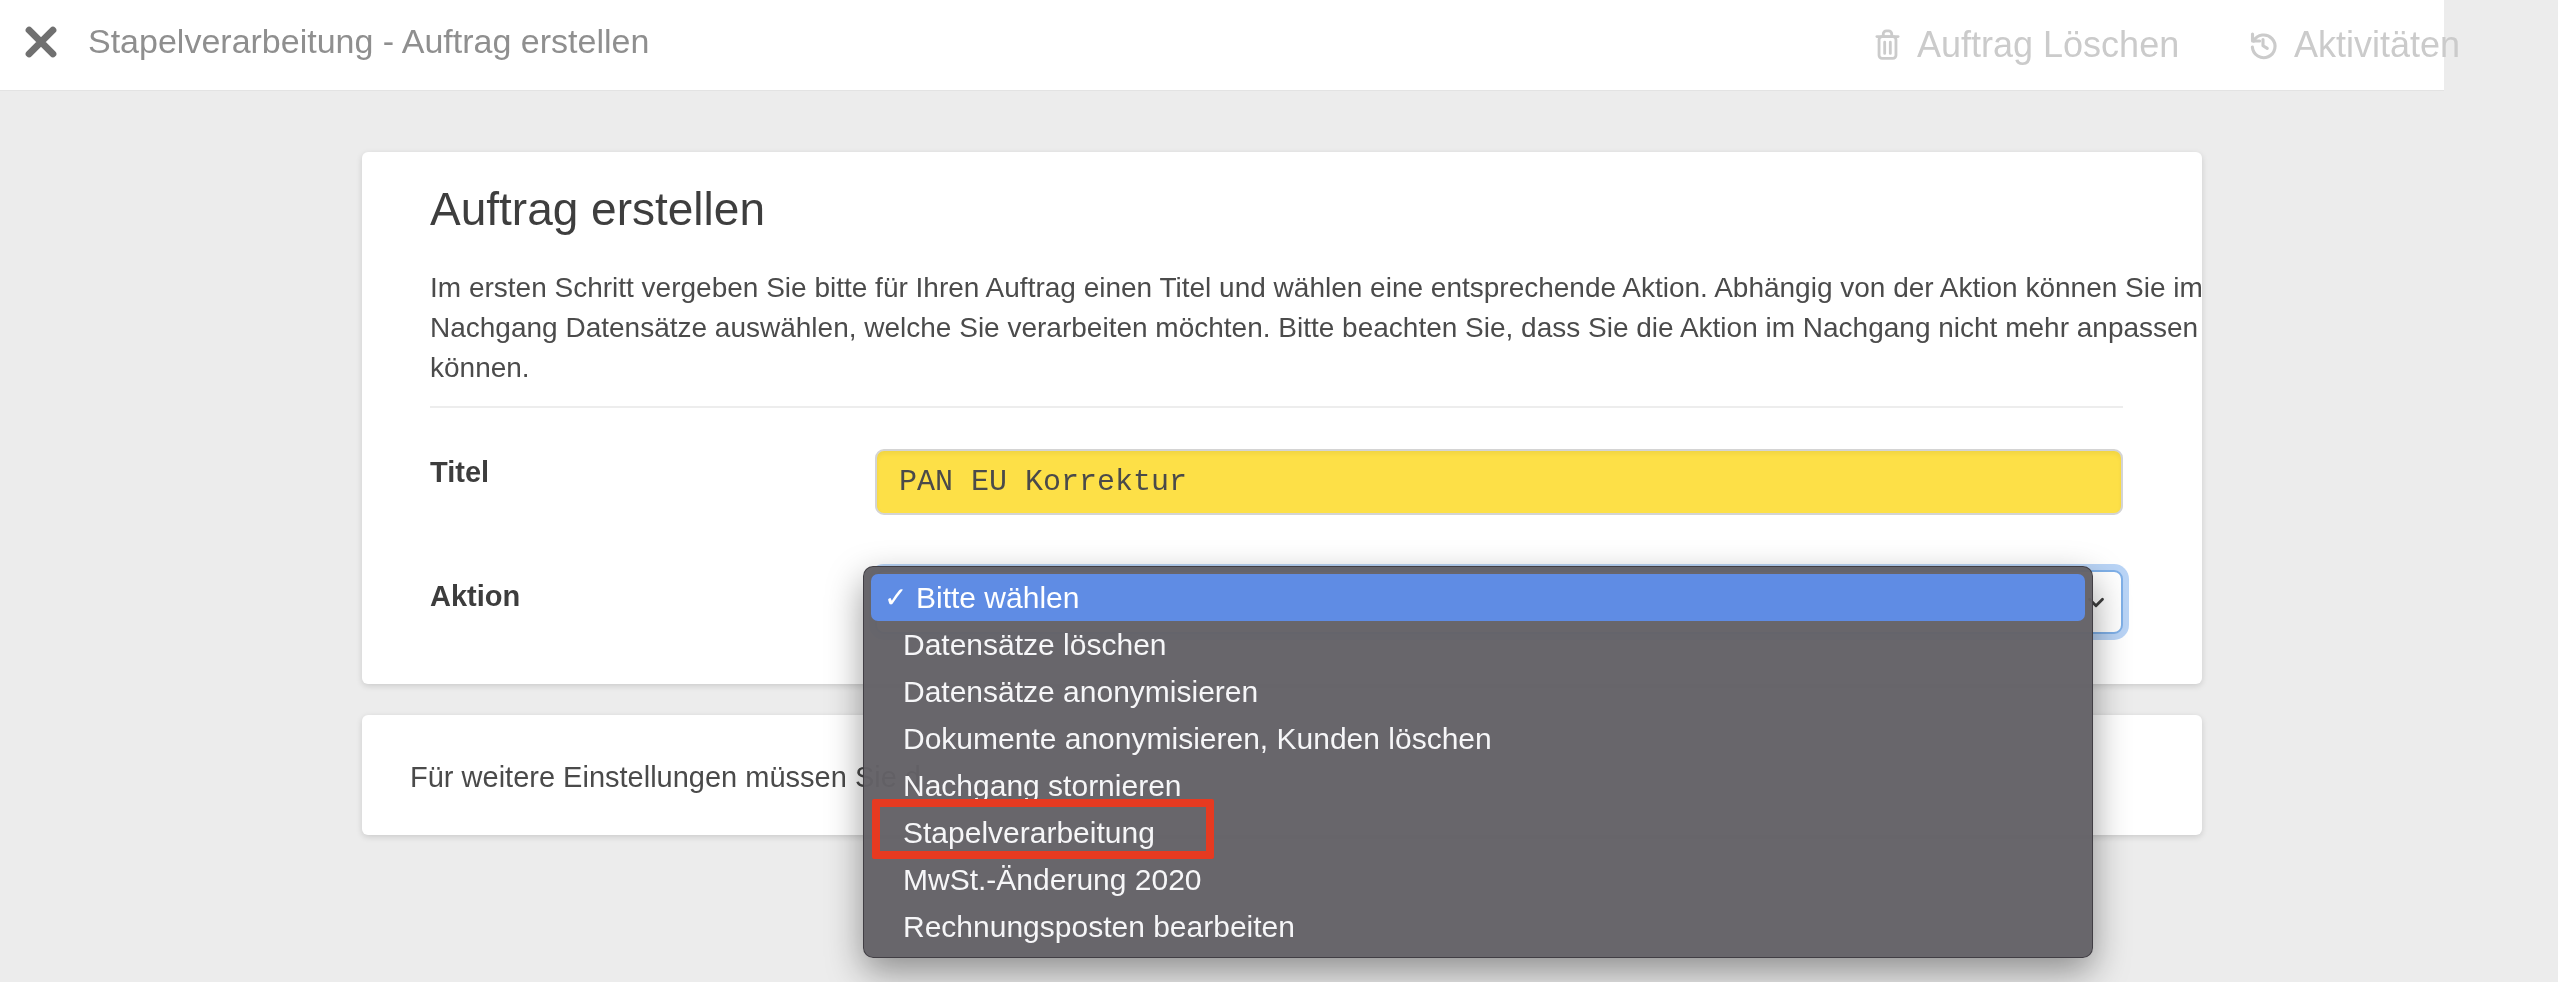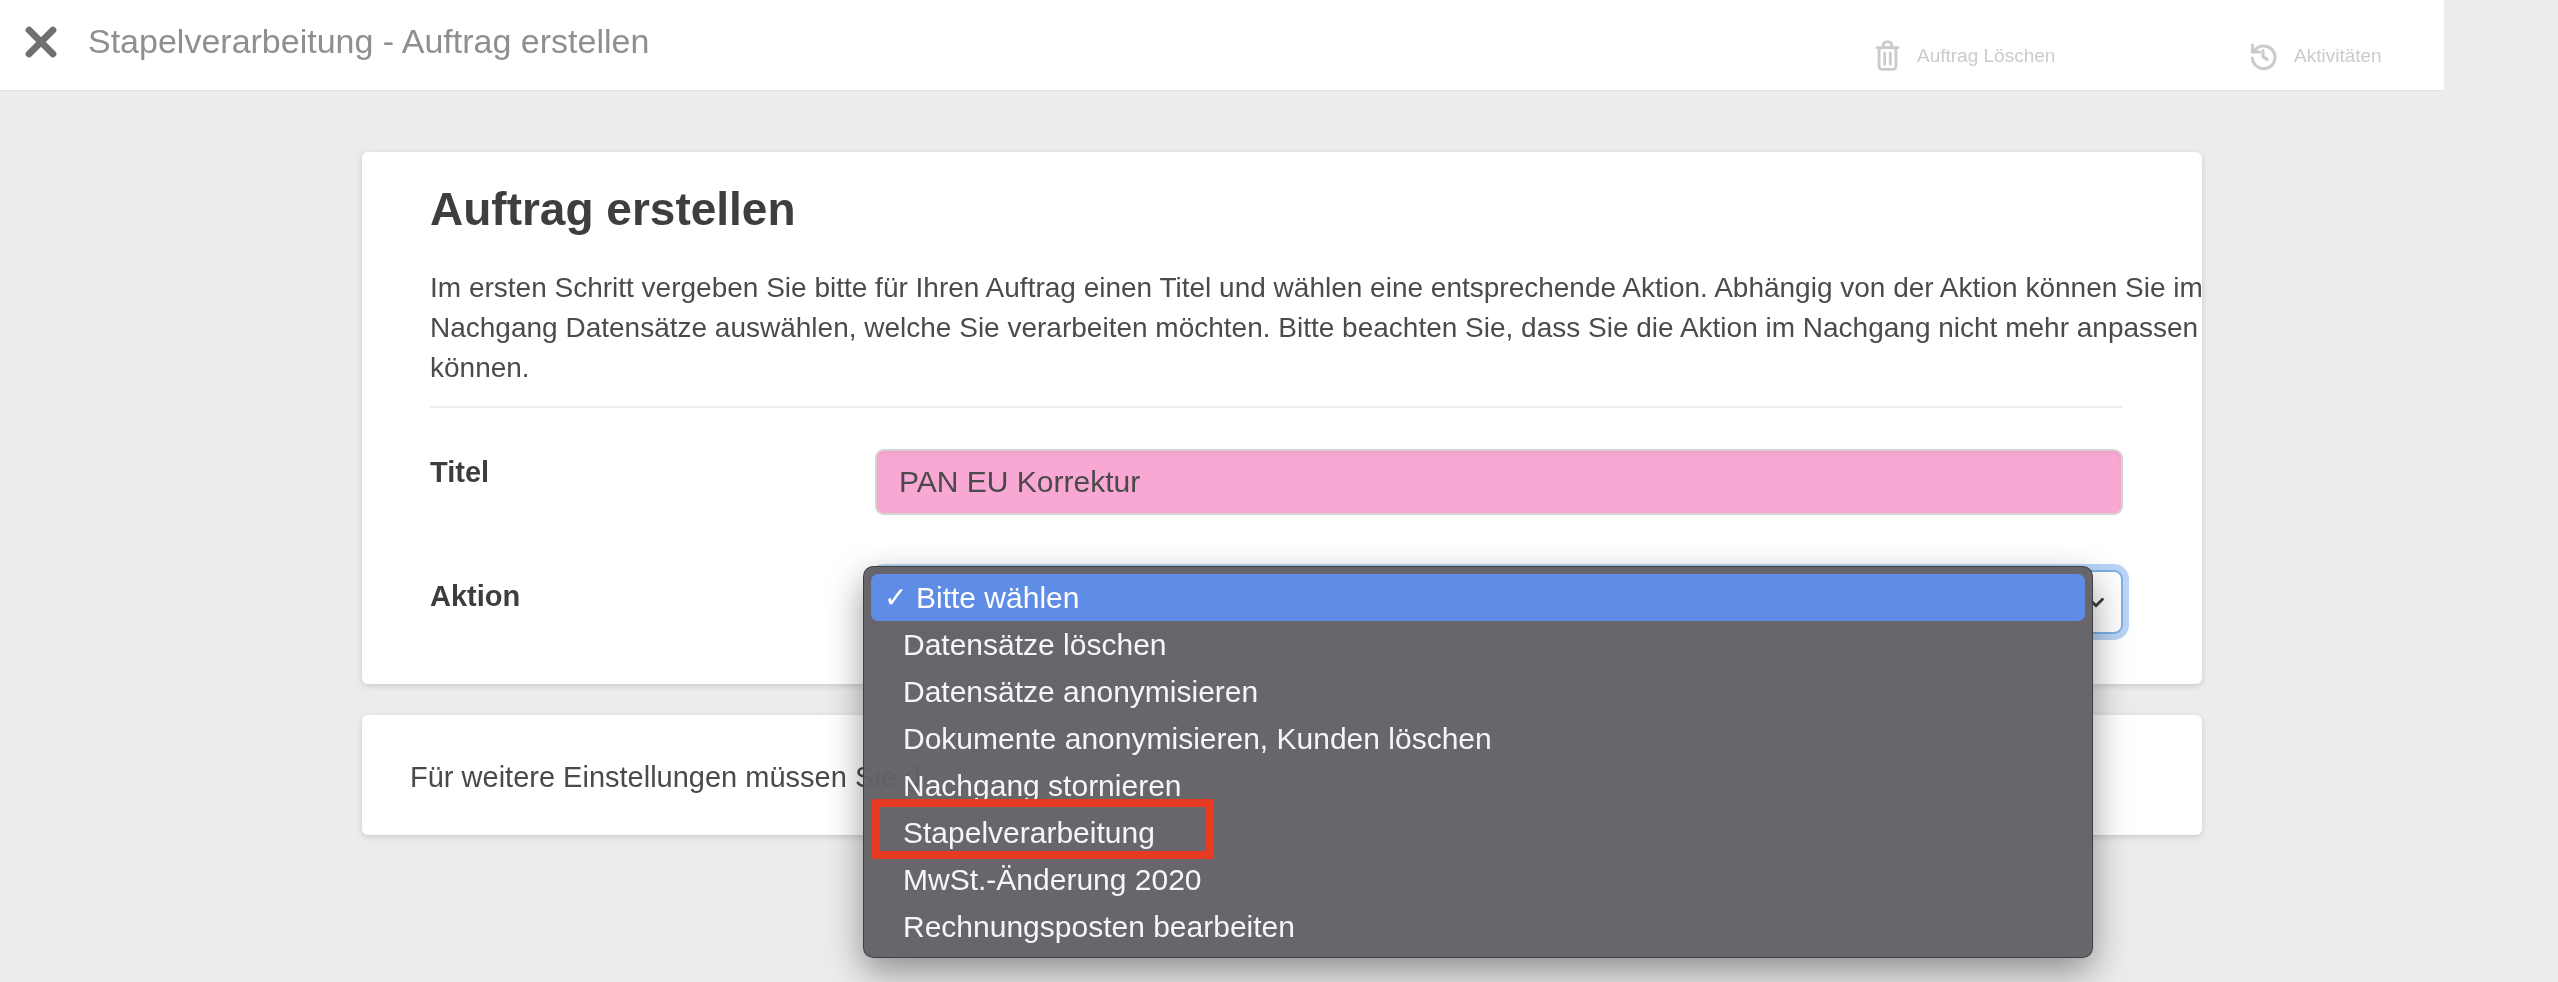--- a/index.html
+++ b/index.html
@@ -5,40 +5,40 @@
   html,body{margin:0;padding:0;}
   #screen{
     position:relative;width:2558px;height:982px;overflow:hidden;
     background:#ececec;font-family:"Liberation Sans",sans-serif;
     -webkit-font-smoothing:antialiased;
   }
   
   .topbar{position:absolute;left:0;top:0;width:2444px;height:90px;background:#ffffff;border-bottom:1px solid #e3e3e3;z-index:2;}
   .close-btn{position:absolute;left:22px;top:22px;width:40px;height:40px;cursor:pointer;background:none;border:none;padding:0;}
   .topbar-title{position:absolute;left:88px;top:22px;font-size:34px;color:#8f8f8f;white-space:nowrap;}
-  .hdr-action{position:absolute;top:15px;height:82px;display:flex;align-items:center;gap:14px;font-size:19px;color:#cbcbcb;background:none;border:none;padding:0;white-space:nowrap;}
+  .hdr-action{position:absolute;top:4px;height:82px;display:flex;align-items:center;gap:14px;font-size:36px;color:#cbcbcb;background:none;border:none;padding:0;white-space:nowrap;}
   #btn-delete{left:1872px;}
   #btn-activities{left:2246px;}
   .save-outline{position:absolute;left:2340px;top:2px;border:8px solid #e63a21;border-radius:2px;padding:2px;background:transparent;z-index:3;}
   .save-btn{display:block;width:180px;height:58px;background:#4a8fd9;border:none;border-radius:8px;color:#ffffff;font-size:30px;font-family:"Liberation Sans",sans-serif;cursor:pointer;}
   
   .card{position:absolute;background:#ffffff;border-radius:6px;box-shadow:0 2px 6px rgba(0,0,0,0.14);}
   #card-form{left:362px;top:152px;width:1840px;height:532px;overflow:hidden;}
-  #card-form h1{position:absolute;left:68px;top:30px;margin:0;font-size:46px;font-weight:bold;color:#3e3e3e;}
+  #card-form h1{position:absolute;left:68px;top:30px;margin:0;font-size:46px;font-weight:normal;color:#3e3e3e;}
   .card-desc{position:absolute;left:68px;top:116px;font-size:28px;line-height:40px;color:#4b4b4b;}
   .card-desc span{display:block;white-space:nowrap;}
   .divider{position:absolute;left:68px;top:254px;width:1693px;height:2px;background:#ededed;}
   .field-label{position:absolute;left:68px;font-size:29px;font-weight:bold;color:#3d3d3d;}
   #lbl-titel{top:304px;}
   #lbl-aktion{top:428px;}
   .input-titel{
     position:absolute;left:513px;top:297px;width:1248px;height:66px;box-sizing:border-box;
     border:2px solid #d4d4d4;border-radius:9px;padding:0 22px;
-    font-size:30px;color:#4a4a4a;font-family:Liberation Sans, sans-serif;
-    box-shadow:inset 0 3px 4px rgba(0,0,0,0.05);outline:none;background:#f9a8d4;
+    font-size:30px;color:#4a4a4a;font-family:Liberation Mono, monospace;
+    box-shadow:inset 0 3px 4px rgba(0,0,0,0.05);outline:none;background:#fde047;
   }
   
   .select-aktion{
     position:absolute;left:875px;top:570px;width:1248px;height:64px;box-sizing:border-box;
     background:#ffffff;border:2px solid #7fb0e8;border-radius:9px;
     box-shadow:0 0 0 6px rgba(115,170,238,0.50);z-index:1;cursor:pointer;
   }
   .select-caret{position:absolute;right:12px;top:17px;}
   
   #card-info{left:362px;top:715px;width:1840px;height:120px;overflow:hidden;}

